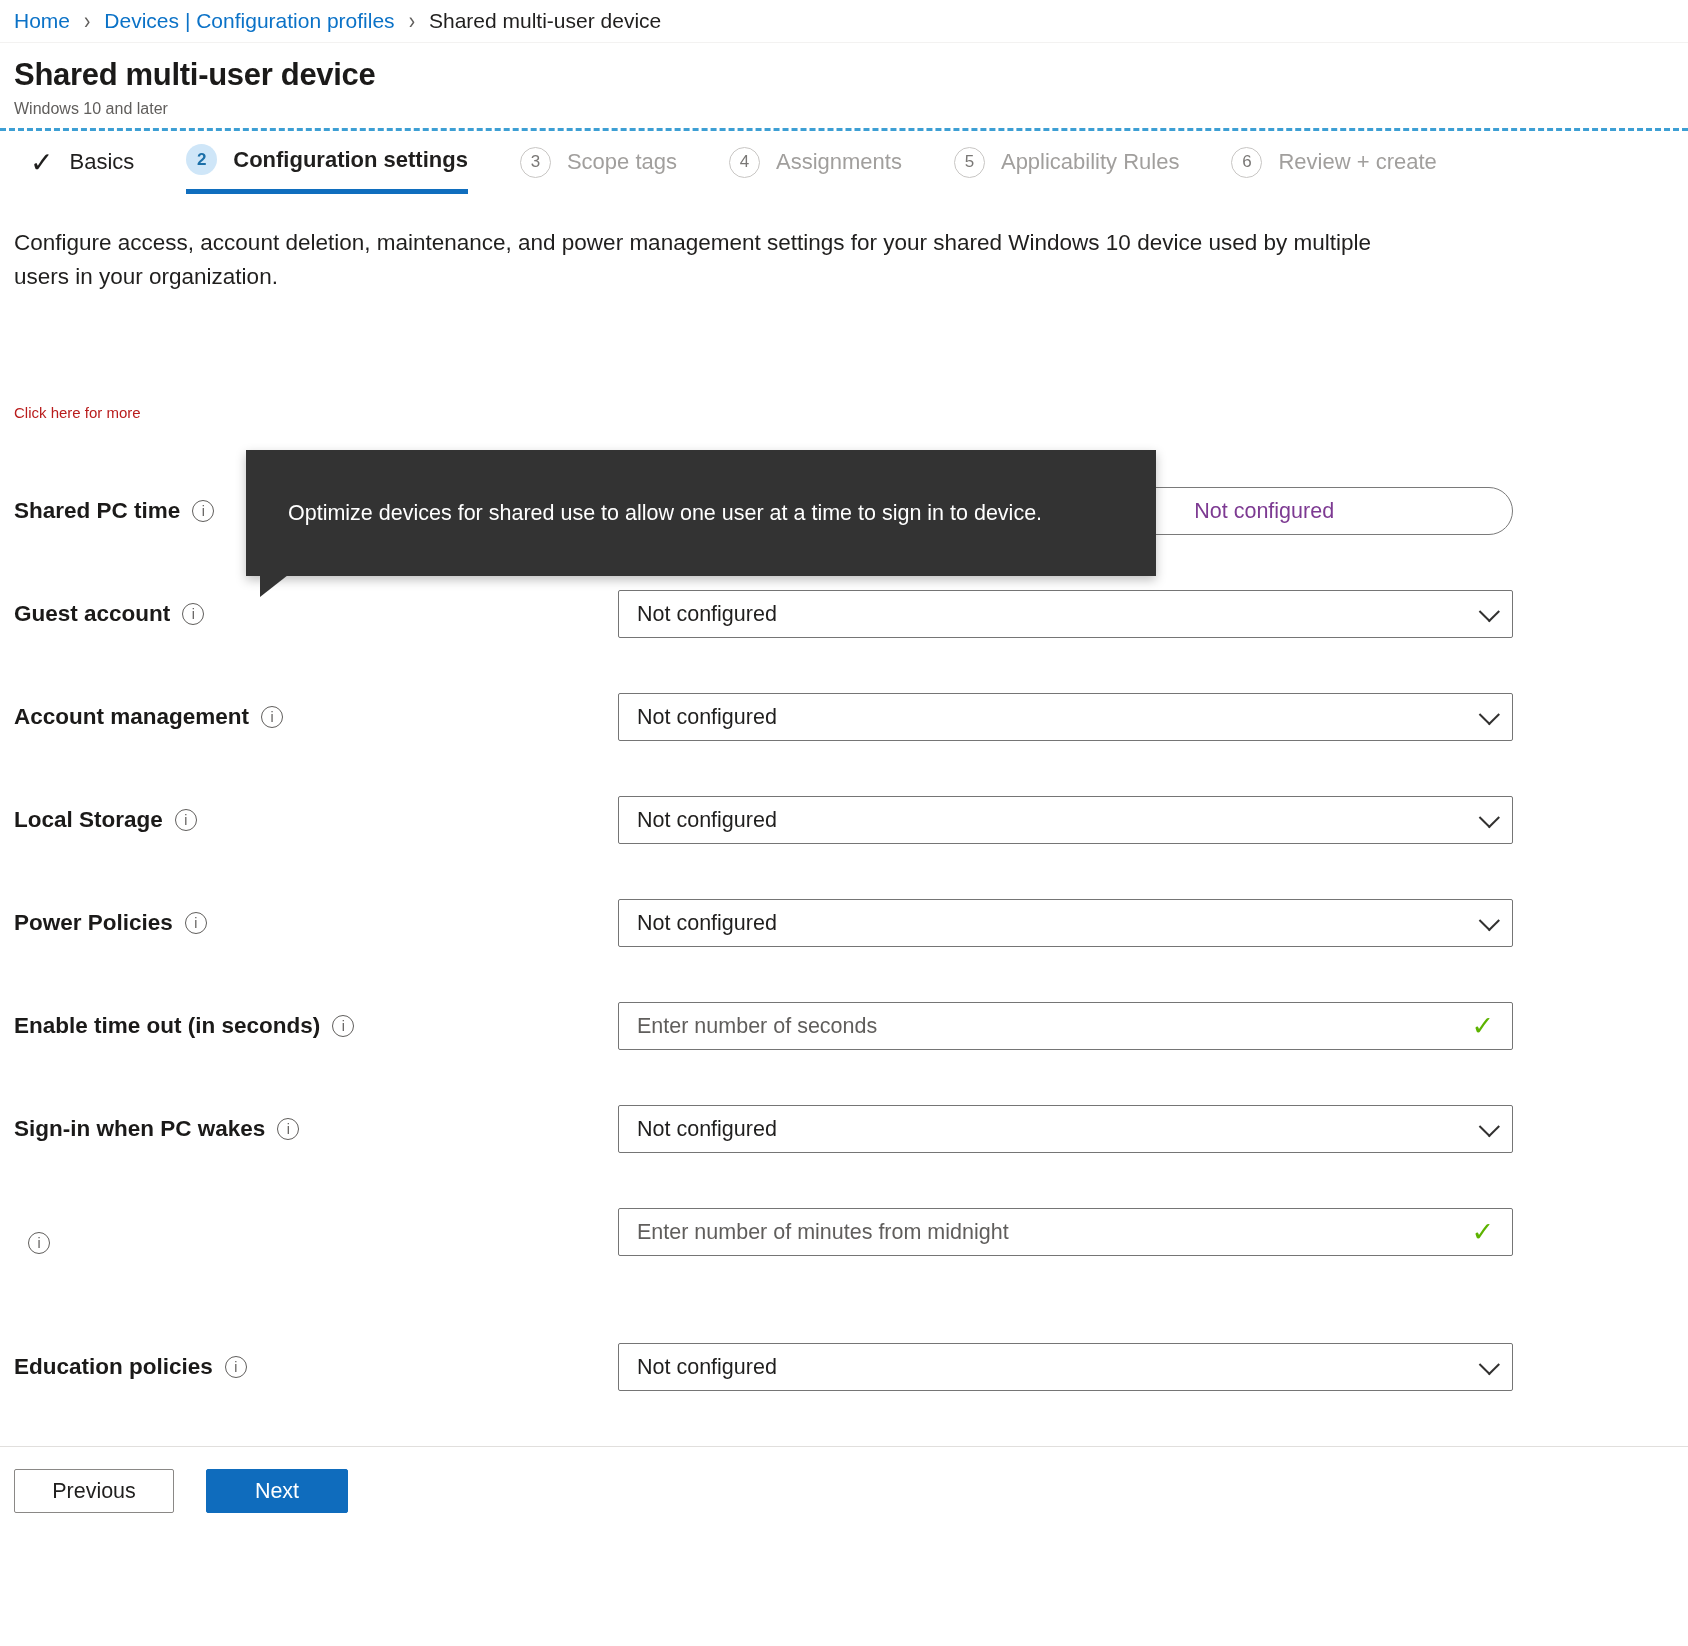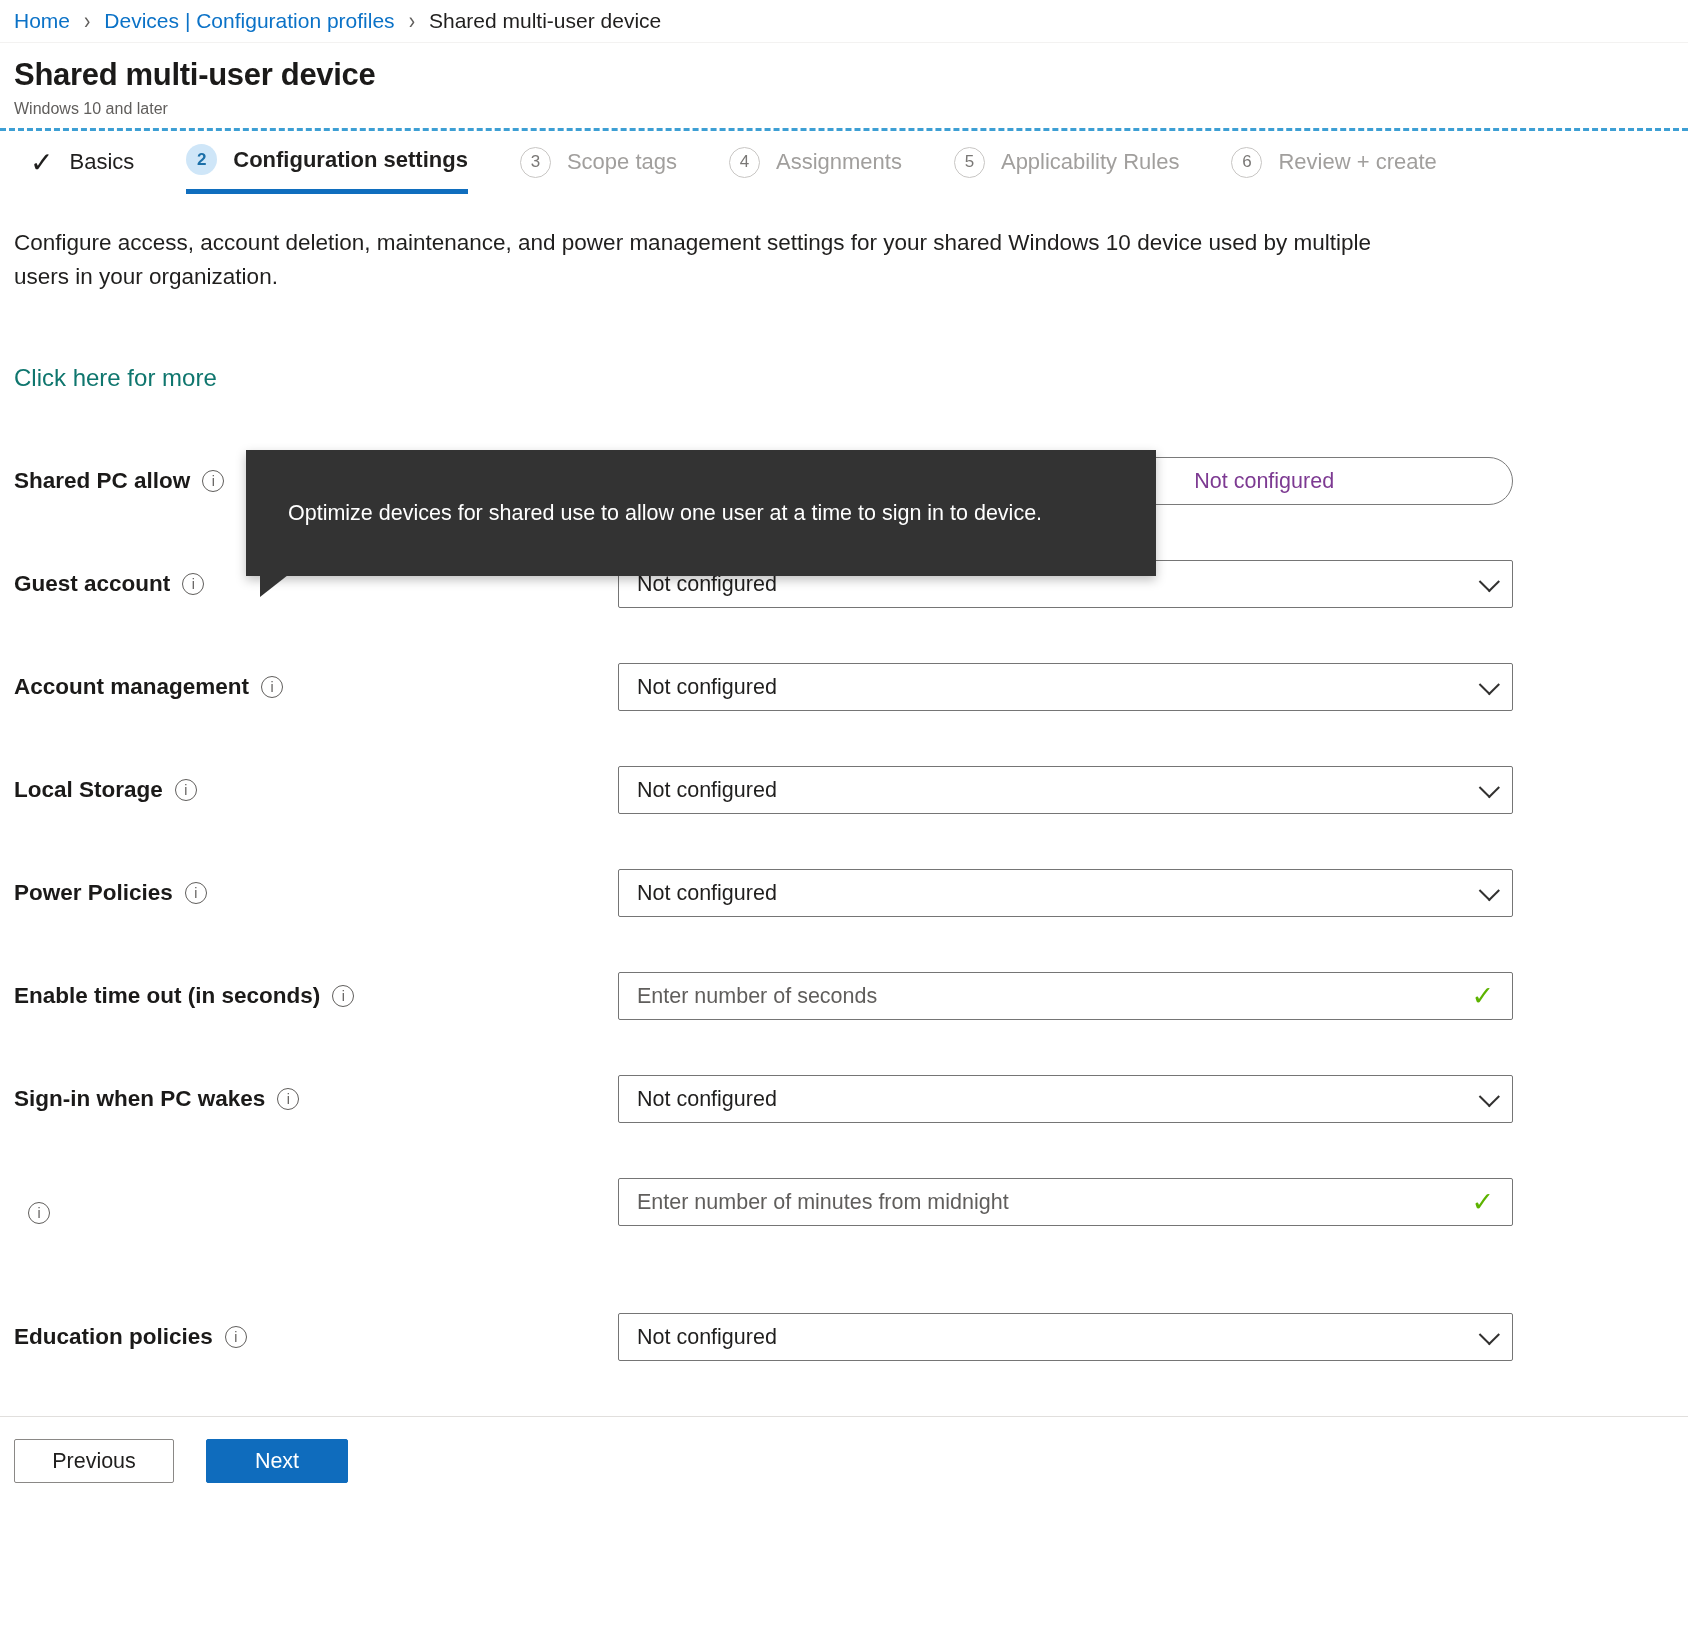--- a/index.html
+++ b/index.html
@@ -29,21 +29,21 @@
   .step-circle { width:31px; height:31px; border-radius:50%; display:flex; align-items:center;
     justify-content:center; font-size:17px; font-weight:400; border:1px solid #c8c6c4;
     color:#797775; background:#fff; flex:0 0 auto; }
   .step-circle-active { background:#cfe6f8; border:none; color:#1b6fa8; font-weight:700; }
   .check-glyph { font-size:28px; color:#201f1e; font-weight:400; }
 
   
   .para { font-size:22.5px; line-height:34px; color:#201f1e; width:1390px; margin-left:14px; }
   .para-1 { margin-top:32px; }
   .para-2 { margin-top:62px; }
-  .more-link { display:inline-block; margin:70px 0 0 14px; font-size:24px; color:#0f766e; cursor:pointer; }
+  .more-link { display:inline-block; margin:110px 0 0 14px; font-size:15px; color:#b91c1c; cursor:pointer; }
 
   
   .tooltip { position:absolute; left:246px; top:450px; width:910px; height:126px;
     background:#333333; color:#ffffff; display:flex; align-items:center;
     padding-left:42px; font-size:21.5px; box-shadow:0 4px 10px rgba(0,0,0,.25); z-index:5; }
   .tooltip-arrow { position:absolute; left:14px; bottom:-21px; width:0; height:0;
     border-top:22px solid #333333; border-right:28px solid transparent; }
 
   
   .form { margin-top:65px; }
@@ -147,21 +147,21 @@
   <div class="tooltip">
     <span>Optimize devices for shared use to allow one user at a time to sign in to device.</span>
     <div class="tooltip-arrow"></div>
   </div>
 
   
   <div class="form">
 
     <div class="row">
       <div class="row-label">
-        <span>Shared PC allow</span>
+        <span>Shared PC time</span>
         <span class="info-icon">i</span>
       </div>
       <div class="control toggle">
         <div class="toggle-on">Enable</div>
         <div class="toggle-off">Not configured</div>
       </div>
     </div>
 
     <div class="row">
       <div class="row-label">

